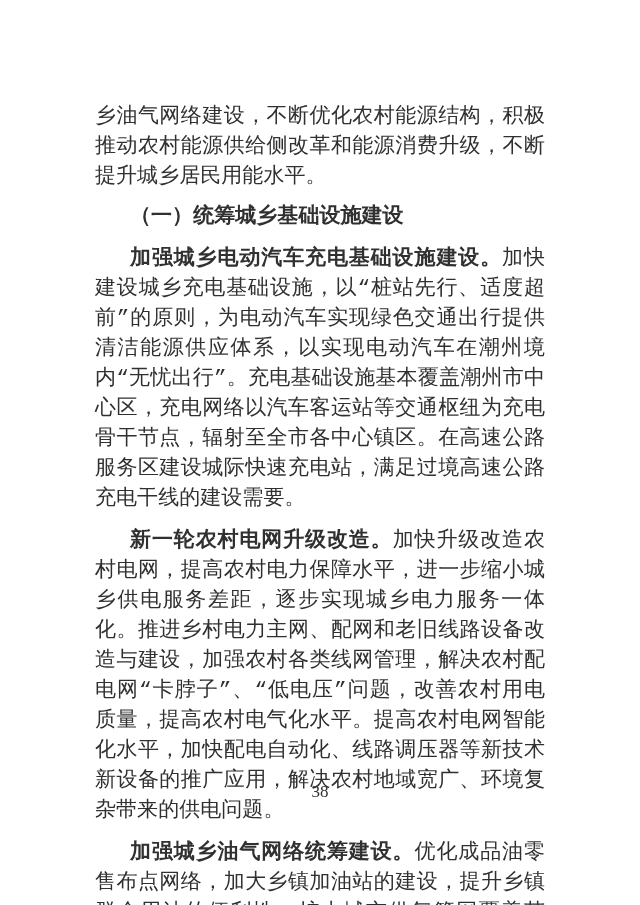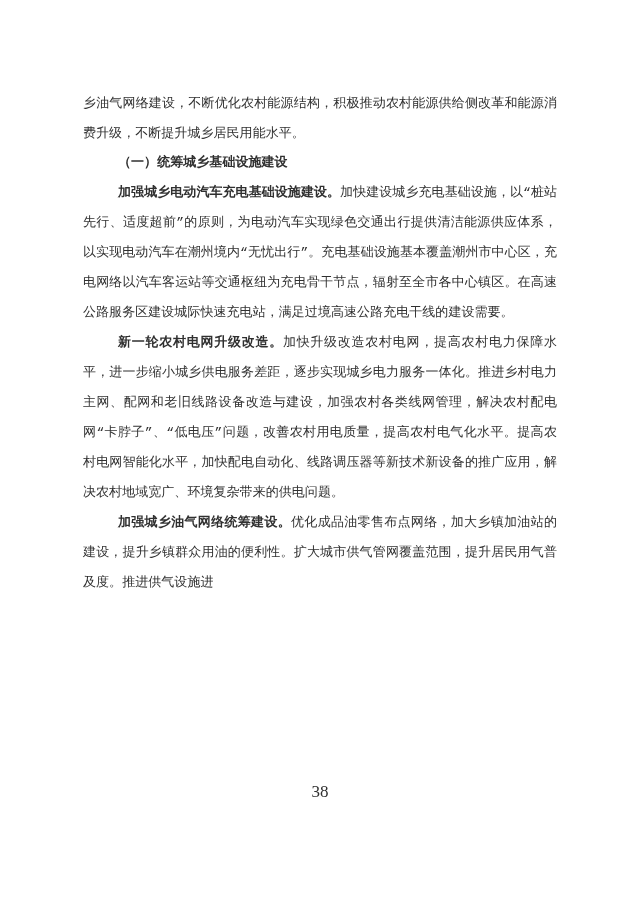--- a/index.html
+++ b/index.html
@@ -20,22 +20,22 @@
     overflow: hidden;
   }
   .doc-body {
     position: absolute;
     left: 83px;
     top: 88px;
     width: 474px;
     color: #303030;
   }
   .para {
-    margin: 0;
-    font-size: 13px;
+    margin: 12px;
+    font-size: 21px;
     line-height: 30px;
     text-align: justify;
     text-justify: inter-character;
     letter-spacing: 0.05px;
     word-break: break-all;
   }
   .para.indent {
     text-indent: 35px;
     font-family: Liberation Mono, monospace;
   }

